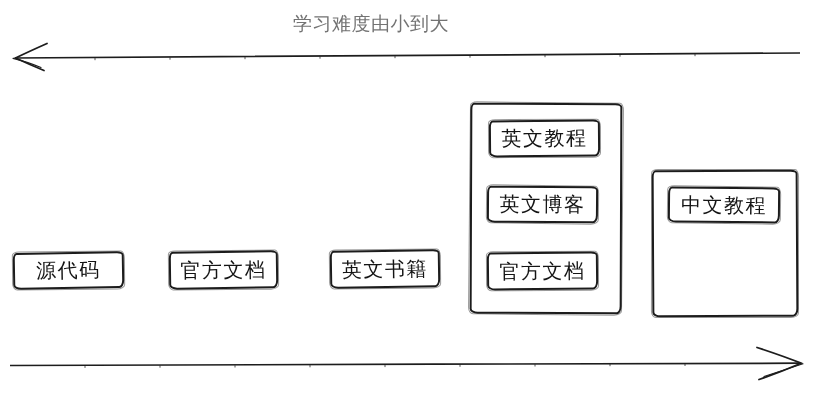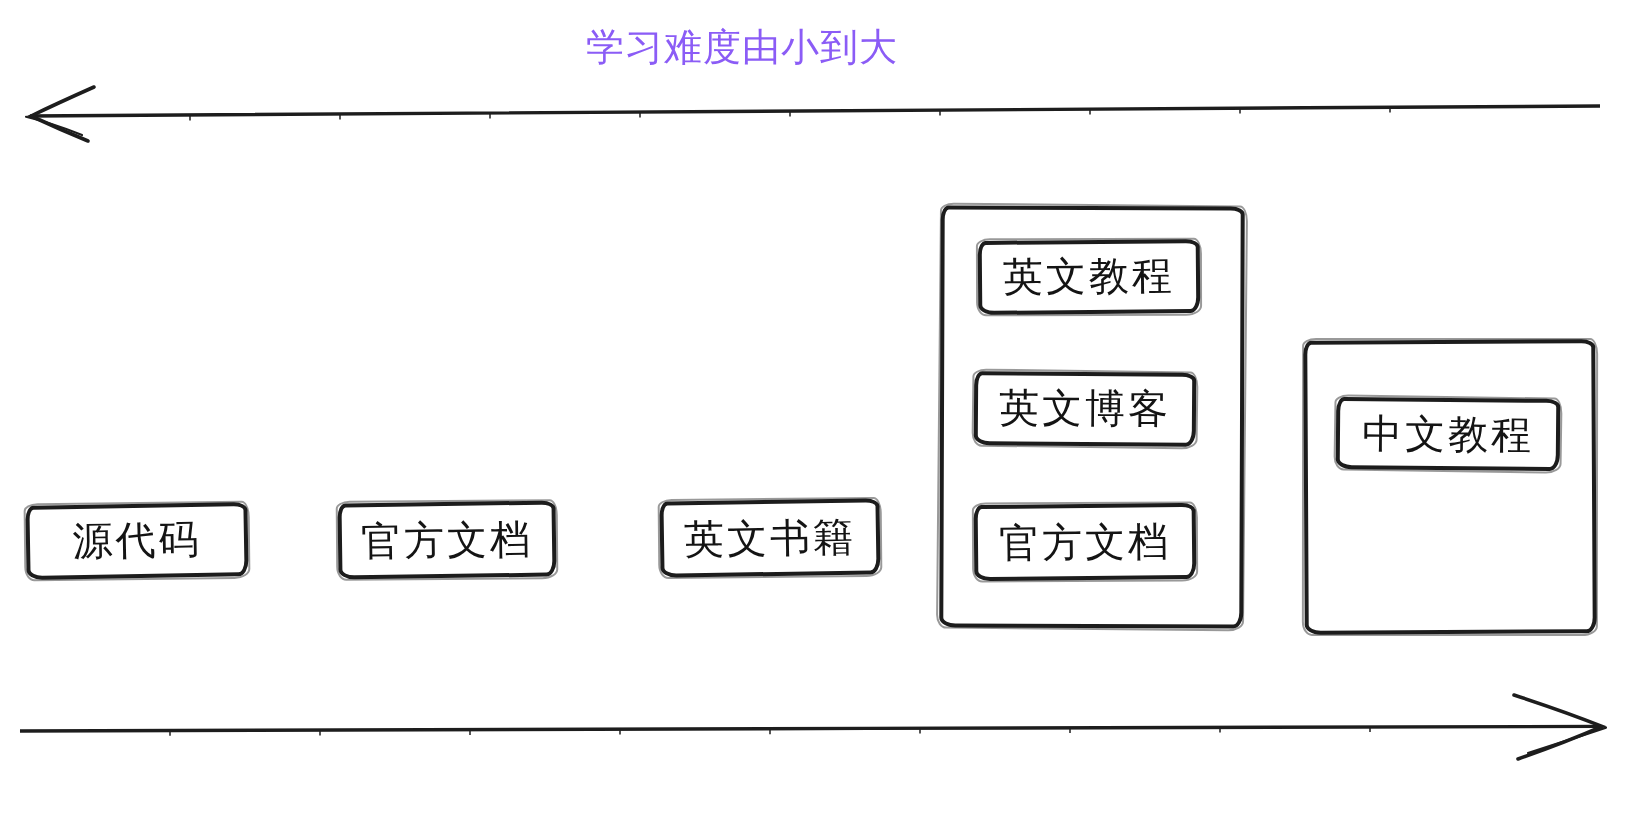--- a/index.html
+++ b/index.html
@@ -8,21 +8,21 @@
     width: 813px;
     height: 414px;
     background: #ffffff;
     font-family: "Liberation Sans", "DejaVu Sans", sans-serif;
     color: #1d1d1d;
     overflow: hidden;
   }
   .axis-label {
     position: absolute;
     white-space: nowrap;
-    color: #8b5cf6;
+    color: #737373;
   }
   .axis-label.top {
     left: 293px; top: 11px;
     font-size: 19px; letter-spacing: 0.5px;
   }
   .axis-label.bottom {
     left: 307px; top: 379px;
     font-size: 20px; letter-spacing: 1px;
   }
   .arrow-svg { position: absolute; left: 0; }
@@ -59,21 +59,21 @@
   .b-engbooks { left: 330px; top: 250px; width: 110px; height: 38px; transform: rotate(-0.9deg); }
 
   
   .g1 { left: 470px; top: 103px; width: 152px; height: 211px; transform: rotate(0.2deg); }
   .g1-tutorials { left: 489px; top: 120px; width: 111px; height: 37px; transform: rotate(-0.5deg); }
   .g1-blogs     { left: 487px; top: 186px; width: 111px; height: 37px; transform: rotate(0.4deg); }
   .g1-books     { left: 487px; top: 252px; width: 111px; height: 38px; transform: rotate(-0.6deg); }
 
   
   .g2 { left: 652px; top: 170px; width: 146px; height: 147px; transform: rotate(-0.3deg); }
-  .g2-tutorials { left: 668px; top: 187px; width: 112px; height: 36px; transform: rotate(0.5deg); margin-top: 12px; }
+  .g2-tutorials { left: 668px; top: 187px; width: 112px; height: 36px; transform: rotate(0.5deg); }
   .g2-blogs     { left: 668px; top: 252px; width: 114px; height: 36px; transform: rotate(-0.5deg); }
 
   .stroke { fill: none; stroke: #1d1d1d; }
 </style>
 </head>
 <body>
 
 <div class="canvas">
 
   <div class="axis-label top">学习难度由小到大</div>

